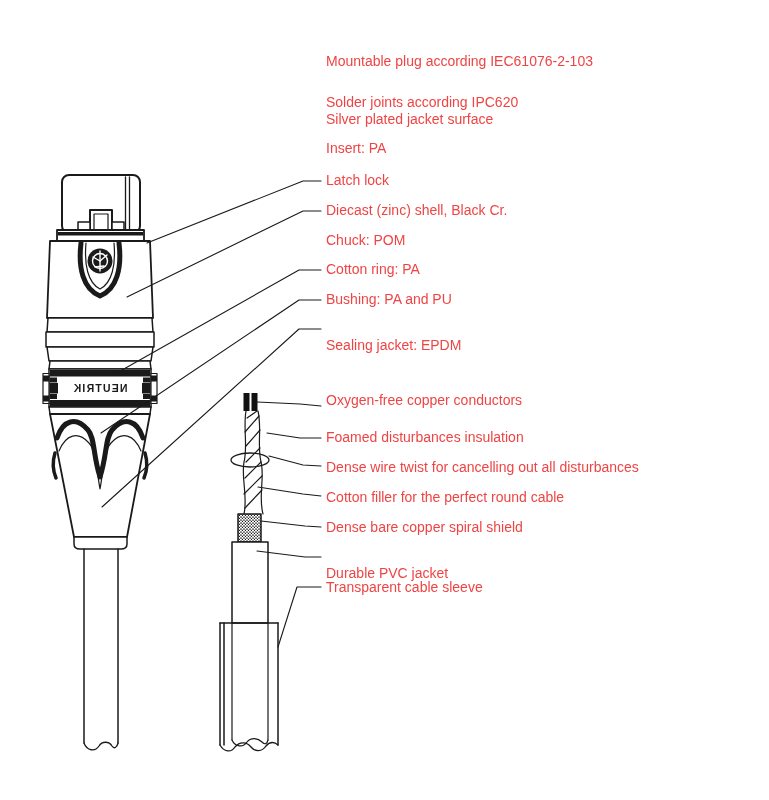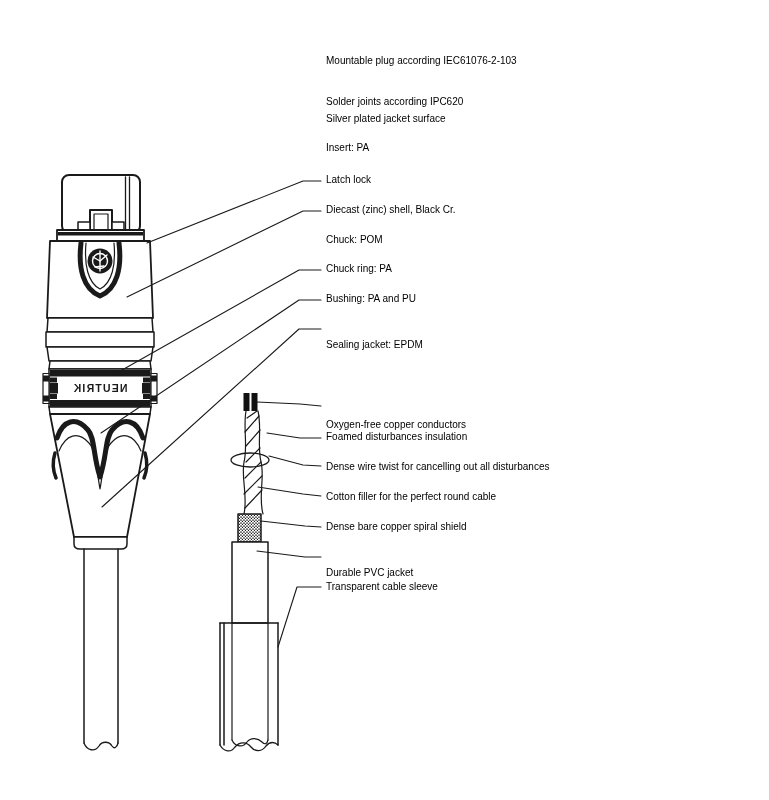--- a/index.html
+++ b/index.html
@@ -1,19 +1,19 @@
 <!DOCTYPE html>
 <html><head>
 <meta charset="utf-8">
 <style>
   html,body{margin:0;padding:0;background:#ffffff;}
   .canvas{position:relative;width:769px;height:800px;background:#ffffff;overflow:hidden;
           font-family:"Liberation Sans", sans-serif;}
   .canvas svg{position:absolute;left:0;top:0;}
-  .lbl{position:absolute;left:326px;font-size:10px;line-height:20px;color:#000000;white-space:nowrap;}
+  .lbl{position:absolute;left:326px;font-size:14px;line-height:20px;color:#ef4444;white-space:nowrap;}
   .band-text{font-family:"Liberation Sans", sans-serif;font-weight:bold;}
 </style>
 </head>
 <body>
 
 <div class="canvas">
 
   <svg width="769" height="800" viewBox="0 0 769 800" stroke-linejoin="round" stroke-linecap="round">
     <defs>
       <pattern id="dotpat" width="3" height="3" patternUnits="userSpaceOnUse">
@@ -160,24 +160,24 @@
   </svg>
 
   <div>
     <div class="lbl" style="top:51px">Mountable plug according IEC61076-2-103</div>
     <div class="lbl" style="top:92px">Solder joints according IPC620</div>
     <div class="lbl" style="top:109px">Silver plated jacket surface</div>
     <div class="lbl" style="top:138px">Insert: PA</div>
     <div class="lbl" style="top:170px">Latch lock</div>
     <div class="lbl" style="top:200px">Diecast (zinc) shell, Black Cr.</div>
     <div class="lbl" style="top:230px">Chuck: POM</div>
-    <div class="lbl" style="top:259px">Chuck ring: PA</div>
+    <div class="lbl" style="top:259px">Cotton ring: PA</div>
     <div class="lbl" style="top:289px">Bushing: PA and PU</div>
     <div class="lbl" style="top:335px">Sealing jacket: EPDM</div>
-    <div class="lbl" style="top:415px">Oxygen-free copper conductors</div>
+    <div class="lbl" style="top:390px">Oxygen-free copper conductors</div>
     <div class="lbl" style="top:427px">Foamed disturbances insulation</div>
     <div class="lbl" style="top:457px">Dense wire twist for cancelling out all disturbances</div>
     <div class="lbl" style="top:487px">Cotton filler for the perfect round cable</div>
     <div class="lbl" style="top:517px">Dense bare copper spiral shield</div>
     <div class="lbl" style="top:563px">Durable PVC jacket</div>
     <div class="lbl" style="top:577px">Transparent cable sleeve</div>
   </div>
 
 </div>
 

